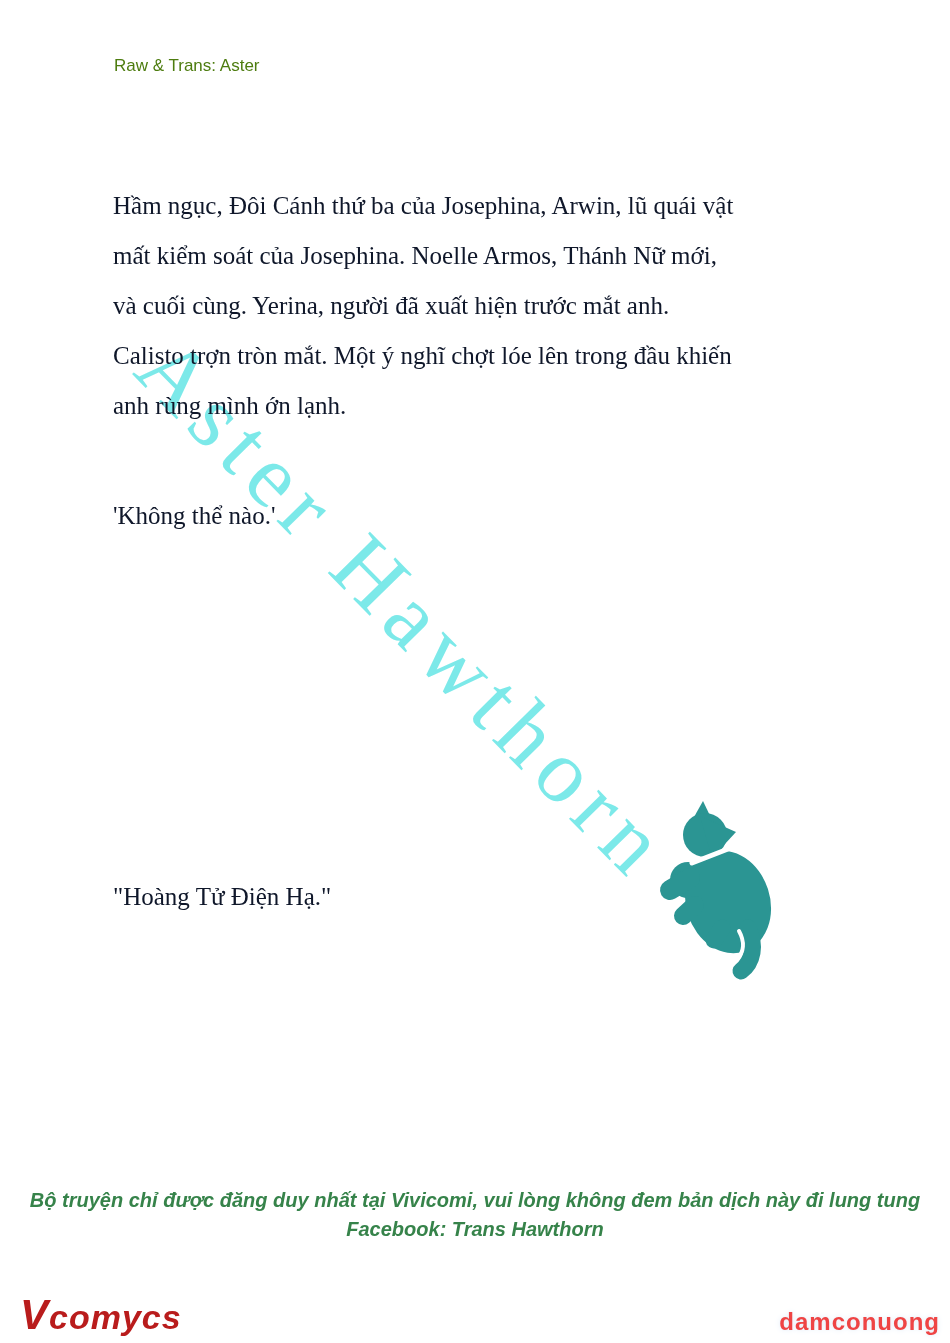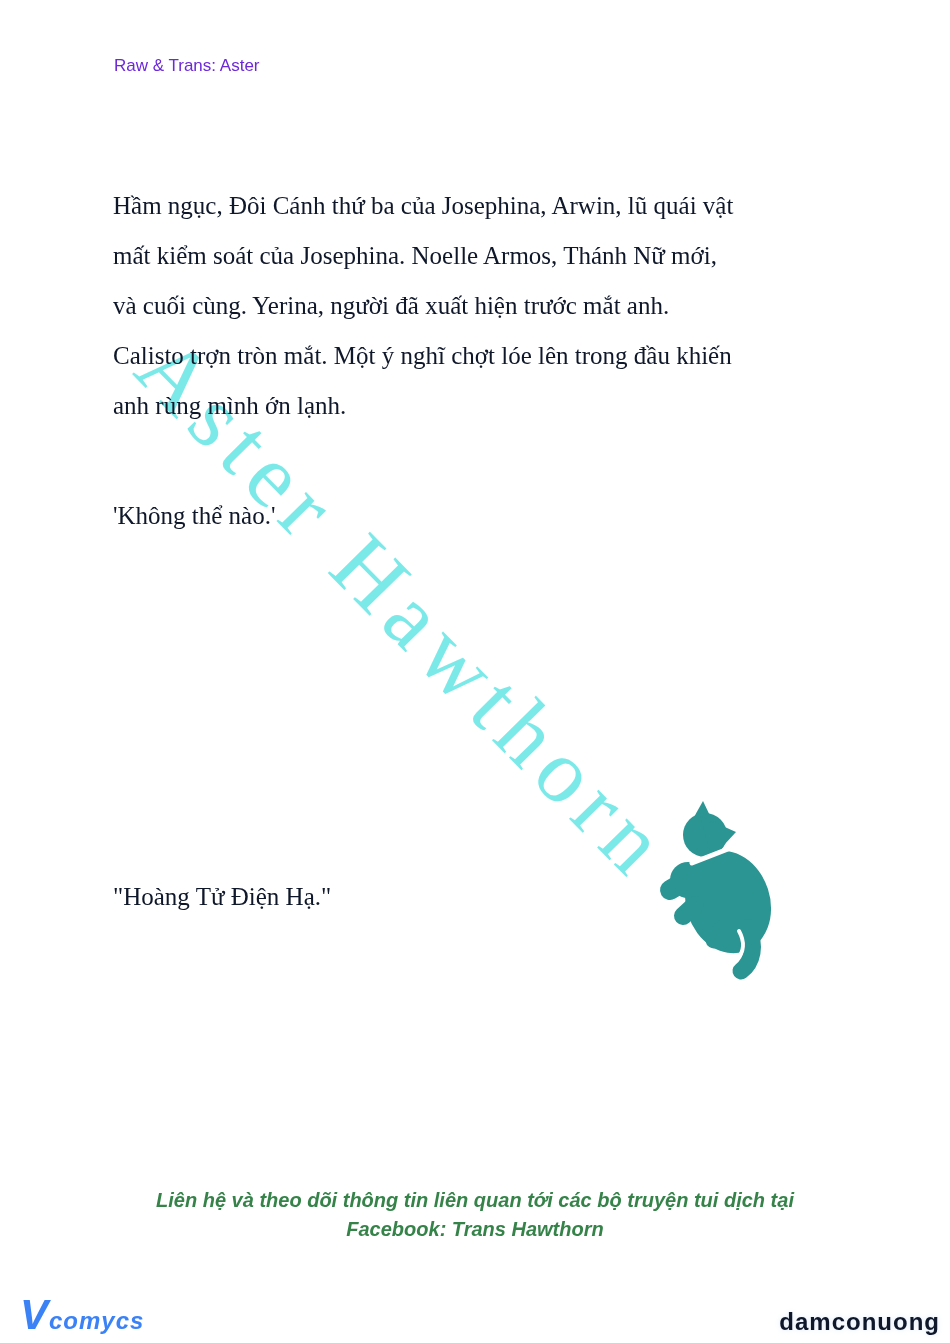--- a/index.html
+++ b/index.html
@@ -2,21 +2,21 @@
 <html><head>
 <meta charset="utf-8">
 <style>
   html,body{margin:0;padding:0;background:#ffffff;}
   .page{
     position:relative;width:950px;height:1343px;background:#ffffff;
     overflow:hidden;font-family:"Liberation Serif",serif;
   }
   .credit{
     position:absolute;left:114px;top:56px;
-    font-family:"Liberation Sans",sans-serif;font-size:17px;color:#6d28d9;
+    font-family:"Liberation Sans",sans-serif;font-size:17px;color:#4d7c0f;
     white-space:nowrap;z-index:2;
   }
   .watermark{
     position:absolute;left:190px;top:316px;
     transform:rotate(45.5deg);transform-origin:0 0;
     font-family:"Liberation Serif",serif;
     font-size:90px;letter-spacing:10px;color:#7ce9e9;
     white-space:nowrap;z-index:1;
   }
   .para{
@@ -33,27 +33,27 @@
     position:absolute;left:650px;top:790px;width:125px;height:195px;z-index:2;
   }
   .footer-notice{
     position:absolute;left:0;right:0;top:1186px;text-align:center;
     font-family:"Liberation Sans",sans-serif;font-weight:bold;font-style:italic;
     font-size:20px;line-height:29px;color:#36834a;z-index:2;
   }
   .vcomycs{
     position:absolute;left:20px;top:1290px;
     font-family:"Liberation Sans",sans-serif;font-weight:bold;font-style:italic;
-    font-size:24px;letter-spacing:1px;color:#3b82f6;z-index:2;line-height:1.2;
+    font-size:34px;letter-spacing:1px;color:#b91c1c;z-index:2;line-height:1.2;
   }
   .vcomycs::first-letter{font-size:42px;}
   .damconuong{
     position:absolute;right:10px;top:1308px;
     font-family:"Liberation Sans",sans-serif;font-weight:bold;
-    font-size:24px;letter-spacing:1px;color:#0f172a;
+    font-size:24px;letter-spacing:1px;color:#ef4444;
     text-shadow:0 0 6px #e2ecf7,0 0 2px #eef4fb;z-index:2;
   }
 </style>
 </head>
 <body>
 
 <div class="page">
 
   <div class="credit">Raw &amp; Trans: Aster</div>
 
@@ -88,21 +88,21 @@
 
       <path d="M 98,138 C 106,155 103,172 91,181" fill="none" stroke="#2b9593" stroke-width="17" stroke-linecap="round"></path>
     </g>
 
     <line x1="78" y1="59" x2="42" y2="73" stroke="#ffffff" stroke-width="5" stroke-linecap="round"></line>
 
     <path d="M 89,141 C 95,152 94,162 87,169" fill="none" stroke="#ffffff" stroke-width="4" stroke-linecap="round"></path>
   </svg>
 
   <div class="footer-notice">
-    <div>Liên hệ và theo dõi thông tin liên quan tới các bộ truyện tui dịch tại</div>
+    <div>Bộ truyện chỉ được đăng duy nhất tại Vivicomi, vui lòng không đem bản dịch này đi lung tung</div>
     <div>Facebook: Trans Hawthorn</div>
   </div>
 
   <div class="vcomycs">Vcomycs</div>
 
   <div class="damconuong">damconuong</div>
 
 </div>
 
 </body></html>

